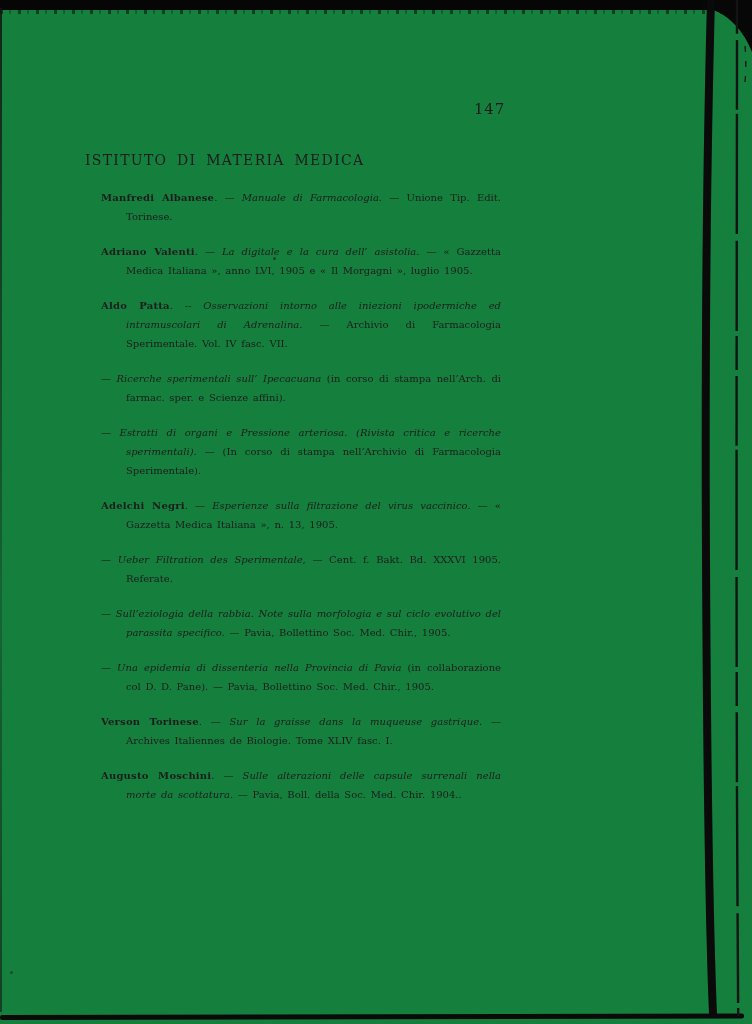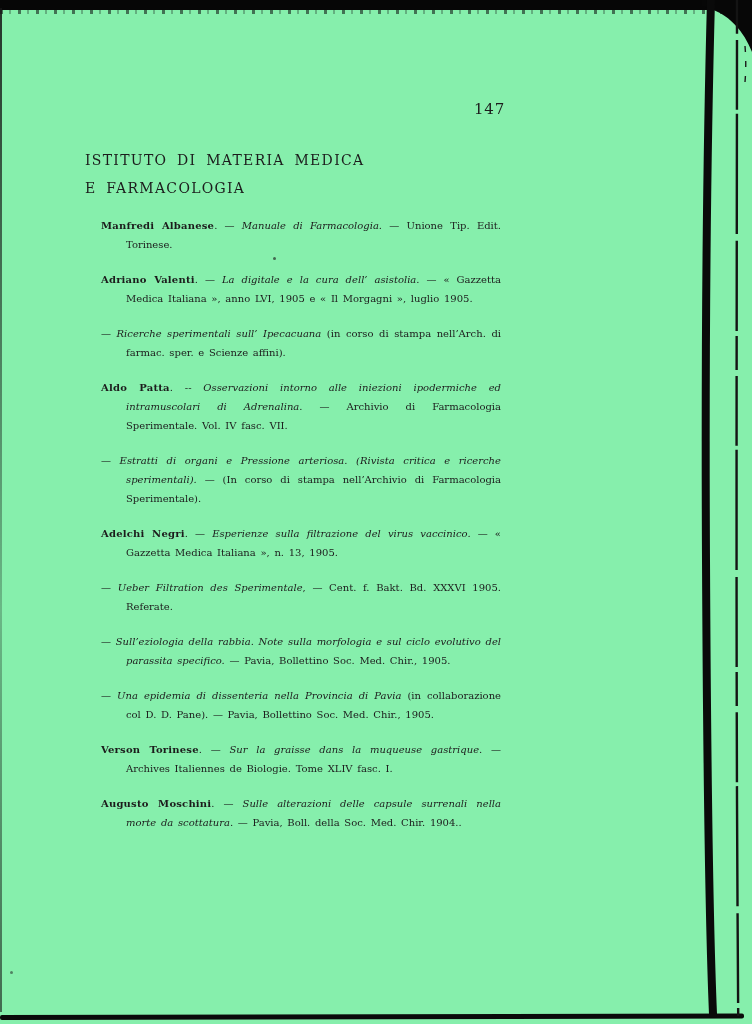--- a/index.html
+++ b/index.html
@@ -1,20 +1,20 @@
 <!DOCTYPE html>
 <html><head>
 <meta charset="utf-8">
 <style>
   html, body { margin: 0; padding: 0; background: #e8e8e6; }
   .page {
     position: relative;
     width: 752px;
     height: 1024px;
-    background: #86efac;
+    background: #15803d;
     overflow: hidden;
     font-family: "DejaVu Serif", "Liberation Serif", serif;
     color: #1c1c1c;
   }
   
   .edge-top {
     position: absolute; top: 0; left: 0; right: 0; height: 10px;
     background: #060606;
   }
   .edge-top-noise {
@@ -89,26 +89,25 @@
 
   <div class="speckle" style="left:273px; top:257px;"></div>
   <div class="speckle" style="left:10px; top:971px; opacity:.8;"></div>
 
   <div class="content">
     <div class="page-number">147</div>
     <div id="sections">
         <section class="institute-section">
           <div class="section-heading">
             <div class="section-heading-line">ISTITUTO DI MATERIA MEDICA</div>
-            <div class="section-heading-line">E FARMACOLOGIA</div>
           </div>
           <p class="entry author-entry"><span class="seg-bold">Manfredi Albanese</span><span class="seg-normal">. — </span><span class="seg-italic">Manuale di Farmacologia.</span><span class="seg-normal"> — Unione Tip. Edit. Torinese.</span></p>
           <p class="entry author-entry"><span class="seg-bold">Adriano Valenti</span><span class="seg-normal">. — </span><span class="seg-italic">La digitale e la cura dell’ asistolia.</span><span class="seg-normal"> — « Gazzetta Medica Italiana », anno LVI, 1905 e « Il Morgagni », luglio 1905.</span></p>
+          <p class="entry author-entry"><span class="seg-bold">Aldo Patta</span><span class="seg-normal">. -- </span><span class="seg-italic">Osservazioni intorno alle iniezioni ipodermiche ed intramuscolari di Adrenalina.</span><span class="seg-normal"> — Archivio di Farmacologia Sperimentale. Vol. IV fasc. VII.</span></p>
           <p class="entry continuation-entry"><span class="seg-normal">— </span><span class="seg-italic">Ricerche sperimentali sull’ Ipecacuana</span><span class="seg-normal"> (in corso di stampa nell’Arch. di farmac. sper. e Scienze affini).</span></p>
-          <p class="entry author-entry"><span class="seg-bold">Aldo Patta</span><span class="seg-normal">. -- </span><span class="seg-italic">Osservazioni intorno alle iniezioni ipodermiche ed intramuscolari di Adrenalina.</span><span class="seg-normal"> — Archivio di Farmacologia Sperimentale. Vol. IV fasc. VII.</span></p>
           <p class="entry continuation-entry"><span class="seg-normal">— </span><span class="seg-italic">Estratti di organi e Pressione arteriosa. (Rivista critica e ricerche sperimentali).</span><span class="seg-normal"> — (In corso di stampa nell’Archivio di Farmacologia Sperimentale).</span></p>
         </section>
         <section class="institute-section">
           <p class="entry author-entry"><span class="seg-bold">Adelchi Negri</span><span class="seg-normal">. — </span><span class="seg-italic">Esperienze sulla filtrazione del virus vaccinico.</span><span class="seg-normal"> — « Gazzetta Medica Italiana », n. 13, 1905.</span></p>
           <p class="entry continuation-entry"><span class="seg-normal">— </span><span class="seg-italic">Ueber Filtration des Sperimentale</span><span class="seg-normal">, — Cent. f. Bakt. Bd. XXXVI 1905. Referate.</span></p>
           <p class="entry continuation-entry"><span class="seg-normal">— </span><span class="seg-italic">Sull’eziologia della rabbia. Note sulla morfologia e sul ciclo evolutivo del parassita specifico.</span><span class="seg-normal"> — Pavia, Bollettino Soc. Med. Chir., 1905.</span></p>
           <p class="entry continuation-entry"><span class="seg-normal">— </span><span class="seg-italic">Una epidemia di dissenteria nella Provincia di Pavia</span><span class="seg-normal"> (in collaborazione col D. D. Pane). — Pavia, Bollettino Soc. Med. Chir., 1905.</span></p>
           <p class="entry author-entry"><span class="seg-bold">Verson Torinese</span><span class="seg-normal">. — </span><span class="seg-italic">Sur la graisse dans la muqueuse gastrique.</span><span class="seg-normal"> — Archives Italiennes de Biologie. Tome XLIV fasc. I.</span></p>
           <p class="entry author-entry"><span class="seg-bold">Augusto Moschini</span><span class="seg-normal">. — </span><span class="seg-italic">Sulle alterazioni delle capsule surrenali nella morte da scottatura.</span><span class="seg-normal"> — Pavia, Boll. della Soc. Med. Chir. 1904..</span></p>
         </section>

